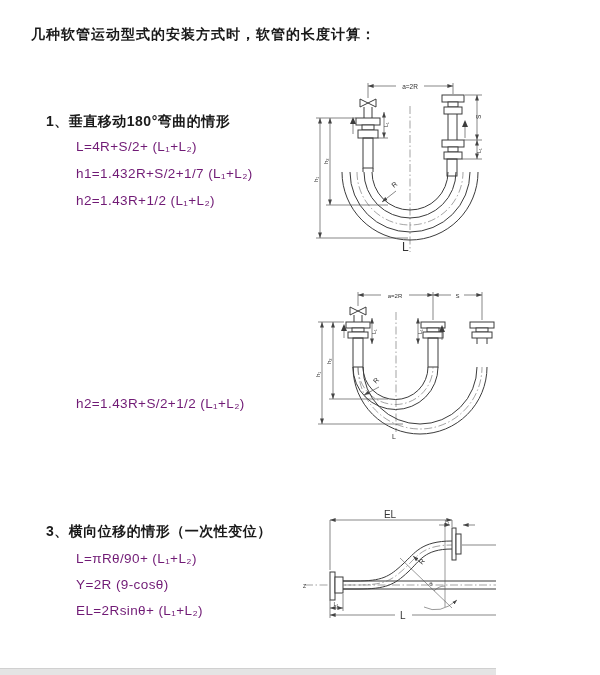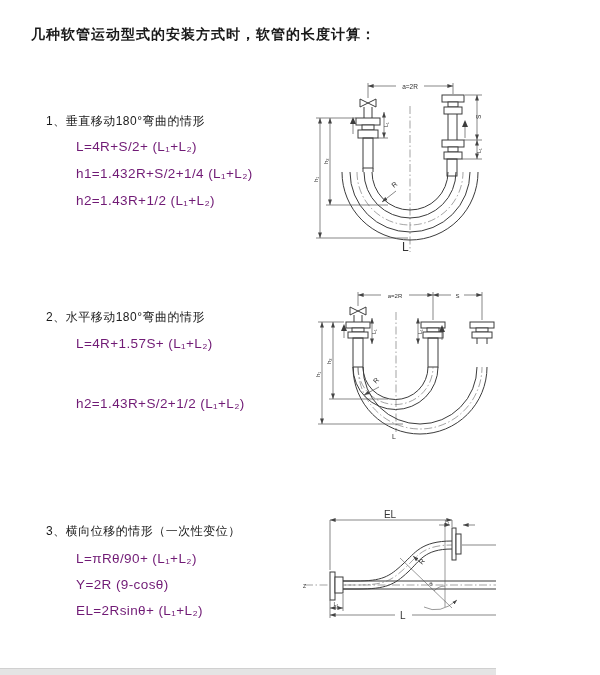--- a/index.html
+++ b/index.html
@@ -1,44 +1,42 @@
 <!DOCTYPE html>
 <html><head>
 <meta charset="utf-8">
 <style>
   html,body{margin:0;padding:0;background:#fff;}
   .page{position:relative;width:496px;height:675px;background:#ffffff;overflow:hidden;
         font-family:"Liberation Sans","DejaVu Sans",sans-serif;color:#1a1a1a;}
   .title{position:absolute;left:31px;top:26px;font-size:14px;font-weight:700;letter-spacing:1px;white-space:nowrap;}
-  .sec-heading{position:absolute;font-size:12px;font-weight:400;letter-spacing:0.5px;white-space:nowrap;}
+  .sec-heading{position:absolute;font-size:14px;font-weight:700;letter-spacing:0.5px;white-space:nowrap;}
   .formula{position:absolute;font-size:13.5px;font-weight:400;letter-spacing:0.4px;white-space:nowrap;color:#701a75;}
   .dwg{position:absolute;}
   .obj{stroke:#3c3c3c;stroke-width:1;fill:none;}
   .objf{stroke:#3c3c3c;stroke-width:1;fill:#ffffff;}
   .dim{stroke:#555;stroke-width:0.7;fill:none;}
   .cl{stroke:#666;stroke-width:0.6;fill:none;stroke-dasharray:8 2.5 1.5 2.5;}
   .thin{stroke:#555;stroke-width:0.6;fill:none;}
   .lbl{fill:#333;font-family:"Liberation Sans","DejaVu Sans",sans-serif;}
   .arrowfill{fill:#3c3c3c;stroke:none;}
   .bottom-edge{position:absolute;left:0;top:668px;width:600px;height:7px;background:#e4e4e4;border-top:1px solid #d0d0d0;}
 </style>
 </head>
 <body>
 
 <div class="page">
 
   <div class="title">几种软管运动型式的安装方式时，软管的长度计算：</div>
 
   <div class="sec-heading" style="left:46px;top:113px;">1、垂直移动180°弯曲的情形</div>
   <div class="formula" style="left:76px;top:139px;">L=4R+S/2+ (L₁+L₂)</div>
-  <div class="formula" style="left:76px;top:166px;">h1=1.432R+S/2+1/4 (L₁+L₂)</div>
+  <div class="formula" style="left:76px;top:166px;">h1=1.432R+S/2+1/7 (L₁+L₂)</div>
   <div class="formula" style="left:76px;top:193px;">h2=1.43R+1/2 (L₁+L₂)</div>
 
-  <div class="sec-heading" style="left:46px;top:309px;">2、水平移动180°弯曲的情形</div>
-  <div class="formula" style="left:76px;top:336px;">L=4R+1.57S+ (L₁+L₂)</div>
   <div class="formula" style="left:76px;top:396px;">h2=1.43R+S/2+1/2 (L₁+L₂)</div>
 
   <div class="sec-heading" style="left:46px;top:523px;">3、横向位移的情形（一次性变位）</div>
   <div class="formula" style="left:76px;top:551px;">L=πRθ/90+ (L₁+L₂)</div>
   <div class="formula" style="left:76px;top:577px;">Y=2R (9-cosθ)</div>
   <div class="formula" style="left:76px;top:603px;">EL=2Rsinθ+ (L₁+L₂)</div>
 
   <svg class="dwg" style="left:310px;top:70px;" width="200" height="195" viewBox="0 0 200 195">
     <defs>
       <marker id="arr1" viewBox="0 0 10 10" refX="10" refY="5" markerWidth="8" markerHeight="8" orient="auto-start-reverse">

